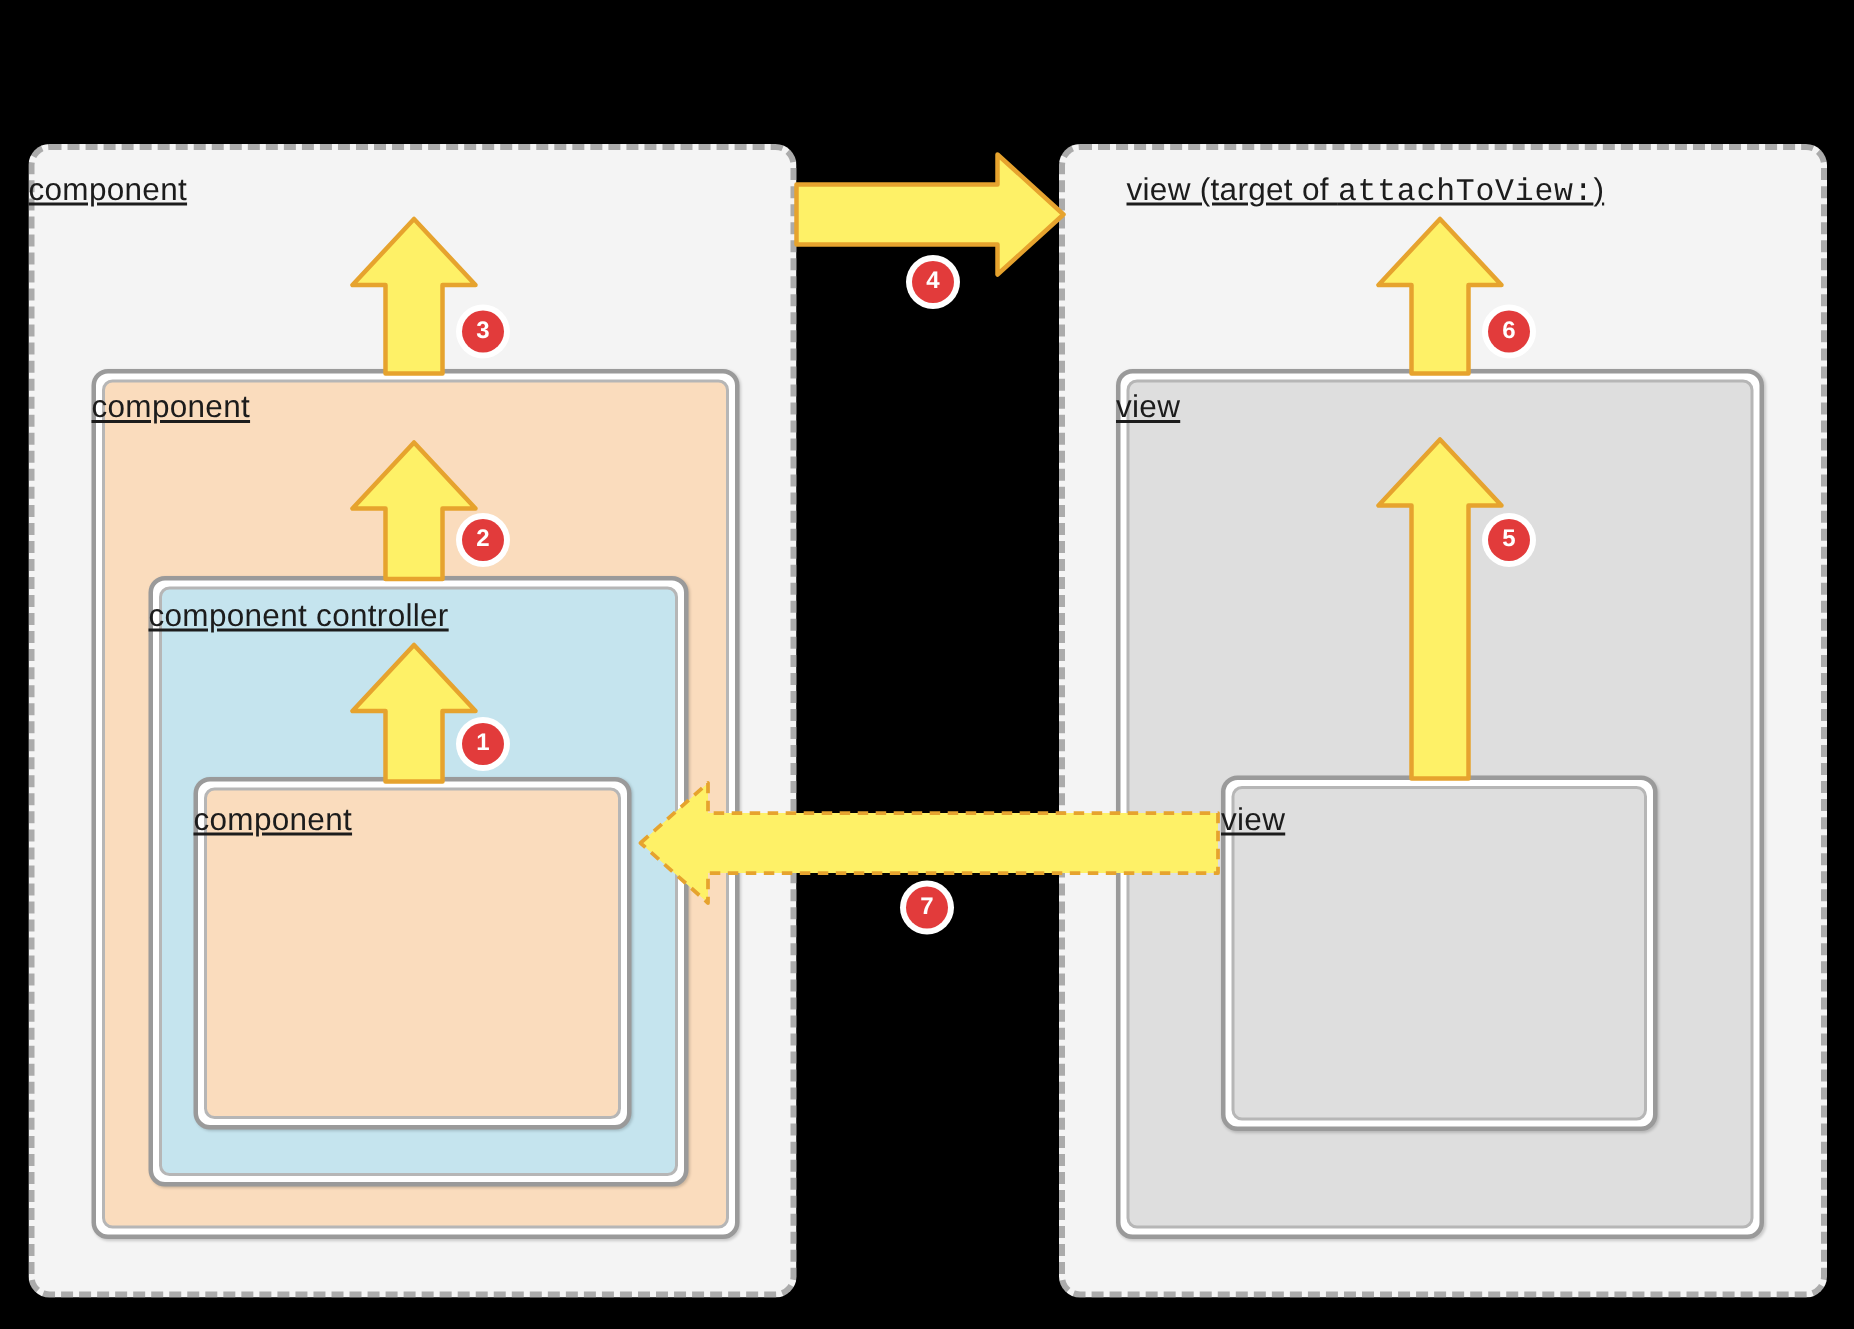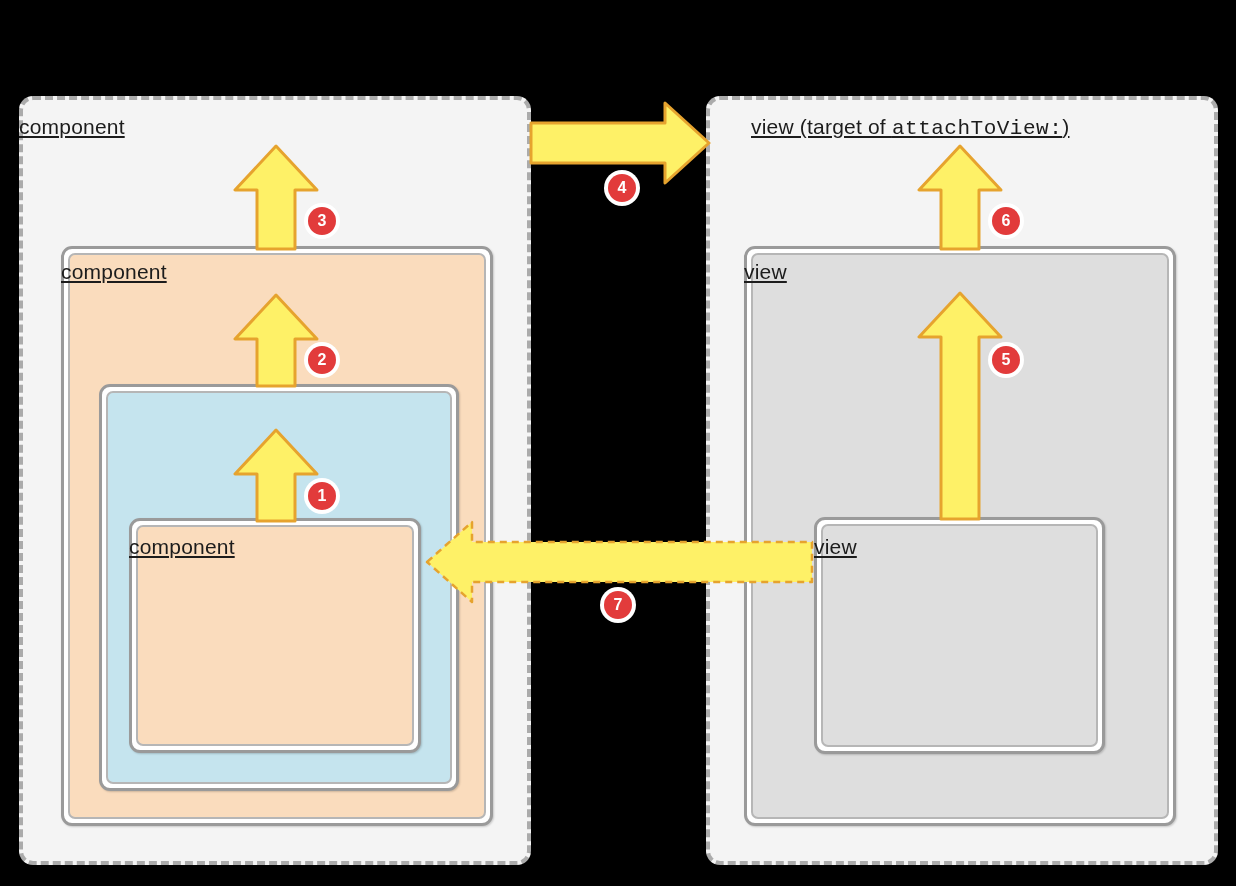--- a/index.html
+++ b/index.html
@@ -139,20 +139,21 @@
   <div class="dbox box-outer-view">
     <div class="dbox-fill fill-gray"></div>
   </div>
   <div class="dbox box-inner-view">
     <div class="dbox-fill fill-gray"></div>
   </div>
 
   <div class="lbl lbl-title-left">component</div>
   <div class="lbl lbl-title-right"><span>view (target of </span><span class="code">attachToView:</span><span>)</span></div>
   <div class="lbl lbl-outer-component">component</div>
+  <div class="lbl lbl-controller">component controller</div>
   <div class="lbl lbl-inner-component">component</div>
   <div class="lbl lbl-outer-view">view</div>
   <div class="lbl lbl-inner-view">view</div>
 
   <svg class="arrow arrow-1" width="86" height="95">
     <polygon points="43,2 2,46 24,46 24,93 62,93 62,46 84,46"></polygon>
   </svg>
   <svg class="arrow arrow-2" width="86" height="95">
     <polygon points="43,2 2,46 24,46 24,93 62,93 62,46 84,46"></polygon>
   </svg>

